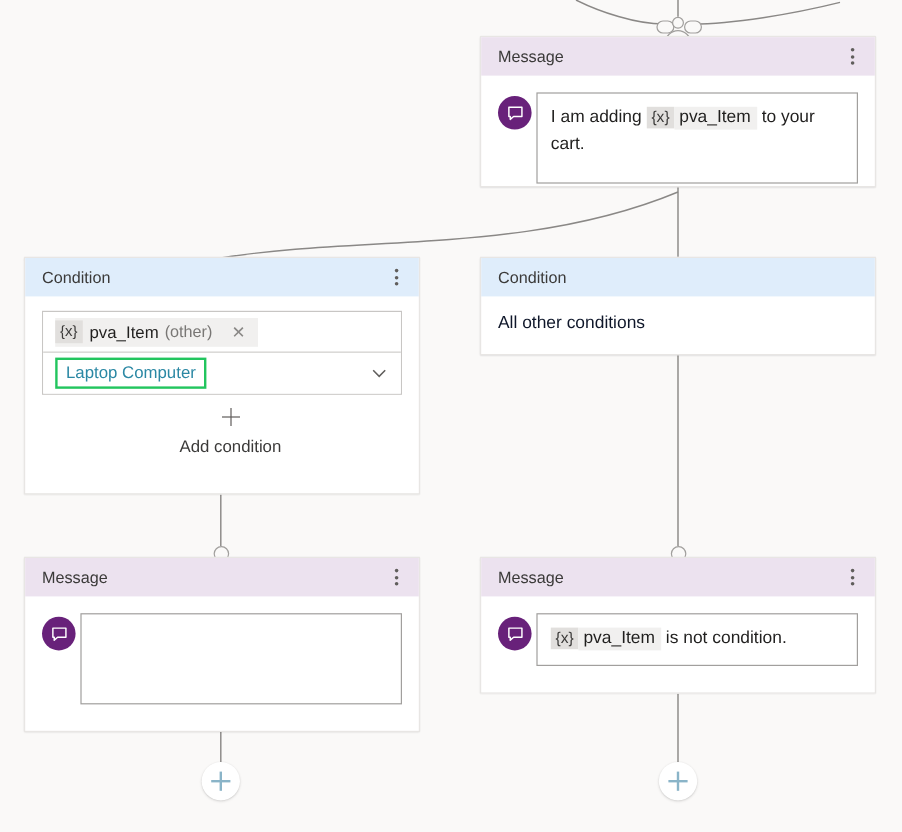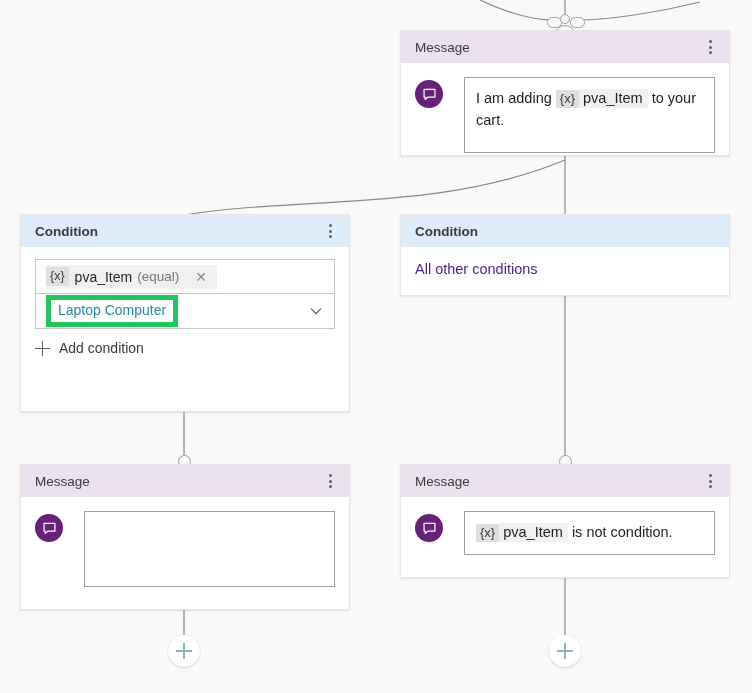--- a/index.html
+++ b/index.html
@@ -40,21 +40,21 @@
   .card-header {
     height: 32px;
     display: flex;
     align-items: center;
     padding: 0 8px 0 14px;
     font-size: 13.5px;
     color: #3b3a39;
     box-sizing: border-box;
   }
   .card-header.message { background: #ece2ef; }
-  .card-header.condition { background: #dfedfb; font-weight: bold; }
+  .card-header.condition { background: #dfedfb; }
   .card-title {
     flex: 1 1 auto;
     white-space: nowrap;
     overflow: hidden;
   }
   .kebab {
     width: 22px;
     height: 22px;
     display: flex;
     flex-direction: column;
@@ -71,21 +71,21 @@
     background: #605e5c;
     border-radius: 50%;
   }
   .card-body {
     padding: 14px 14px 16px 14px;
   }
   
   .msg-row {
     display: flex;
     align-items: flex-start;
-    gap: 21px;
+    gap: 4px;
   }
   .msg-avatar {
     flex: 0 0 auto;
     width: 28px;
     height: 28px;
     border-radius: 50%;
     background: #68217a;
     display: flex;
     align-items: center;
     justify-content: center;
@@ -171,53 +171,54 @@
   }
   .cond-row .grow { flex: 1 1 auto; }
   .chev {
     flex: 0 0 auto;
     color: #605e5c;
     width: 16px;
     height: 16px;
   }
   .value-chip {
     display: inline-block;
-    border: 5px solid #22c55e;
+    border: 2px solid #22c55e;
     color: #2b88a4;
     font-size: 14px;
     padding: 3px 7px 4px 7px;
     line-height: 1.1;
     background: #fff;
   }
   .add-cond {
     display: flex;
     align-items: center;
     gap: 9px;
     margin: 11px 0 0 14px;
     font-size: 14px;
     color: #3b3a39;
     cursor: pointer;
+    flex-direction: column;
   }
   .plus-glyph {
     width: 15px;
     height: 15px;
     position: relative;
     flex: 0 0 auto;
   }
   .plus-glyph::before, .plus-glyph::after {
     content: "";
     position: absolute;
     background: #605e5c;
   }
   .plus-glyph::before { left: 0; top: 7px; width: 15px; height: 1.4px; }
   .plus-glyph::after  { top: 0; left: 7px; height: 15px; width: 1.4px; }
   .all-other {
     padding: 14px 14px 16px 14px;
     font-size: 14.5px;
-    color: #4c1d95;
+    color: #0f172a;
   }
   
   .add-node {
     position: absolute;
     width: 32px;
     height: 32px;
     border-radius: 50%;
     background: #ffffff;
     box-shadow: 0 0.9px 2.4px rgba(0,0,0,0.13), 0 0.3px 1px rgba(0,0,0,0.10);
     display: flex;
@@ -338,21 +339,21 @@
           <i></i>
       </span>
     </div>
 
     <div class="cond-stack">
 
       <div class="cond-row">
         <span class="cond-var">
           <span class="vx">{x}</span>
           <span class="vname">pva_Item</span>
-          <span class="vtype">(equal)</span>
+          <span class="vtype">(other)</span>
           <span class="vclose">✕</span>
         </span>
         <span class="grow"></span>
       </div>
 
 
       <div class="cond-row">
         <span class="value-chip">Laptop Computer</span>
         <span class="grow"></span>
         <svg class="chev" viewBox="0 0 16 16">

